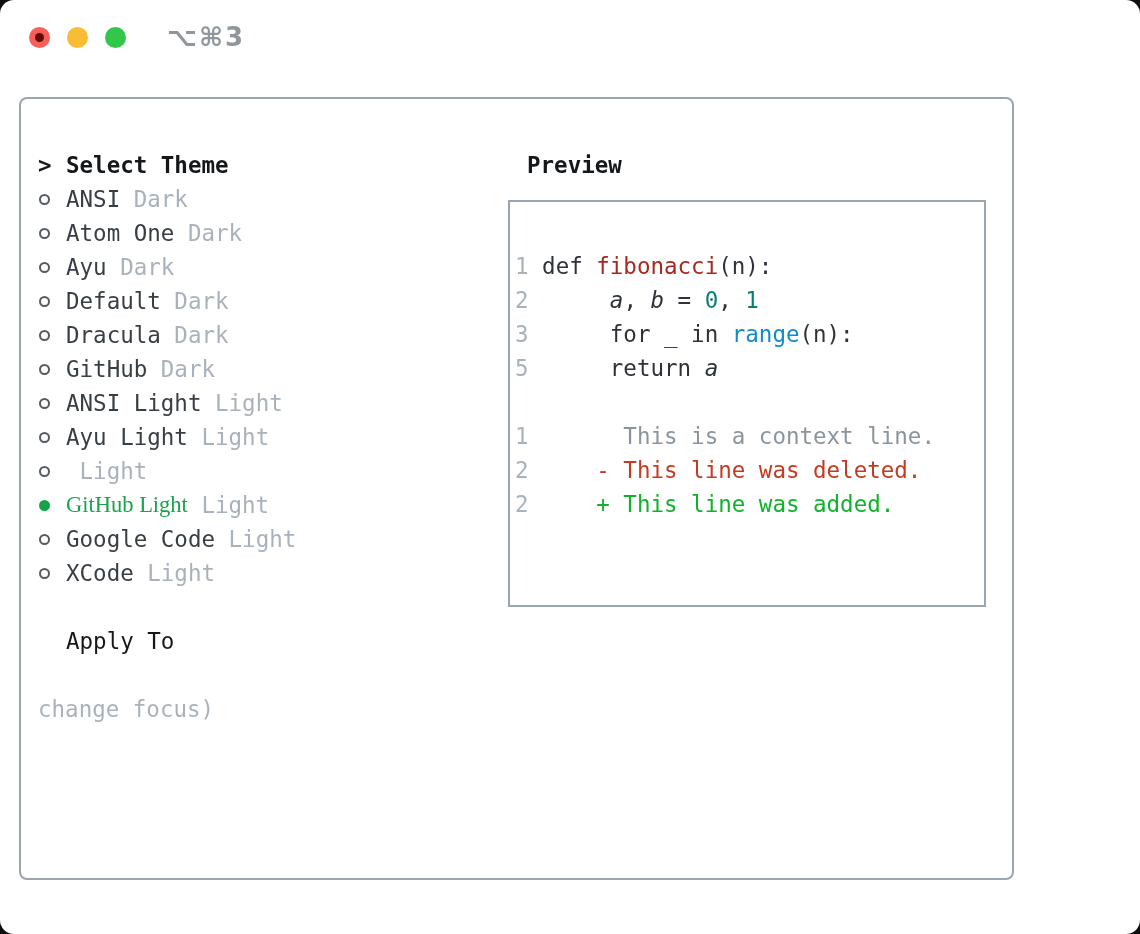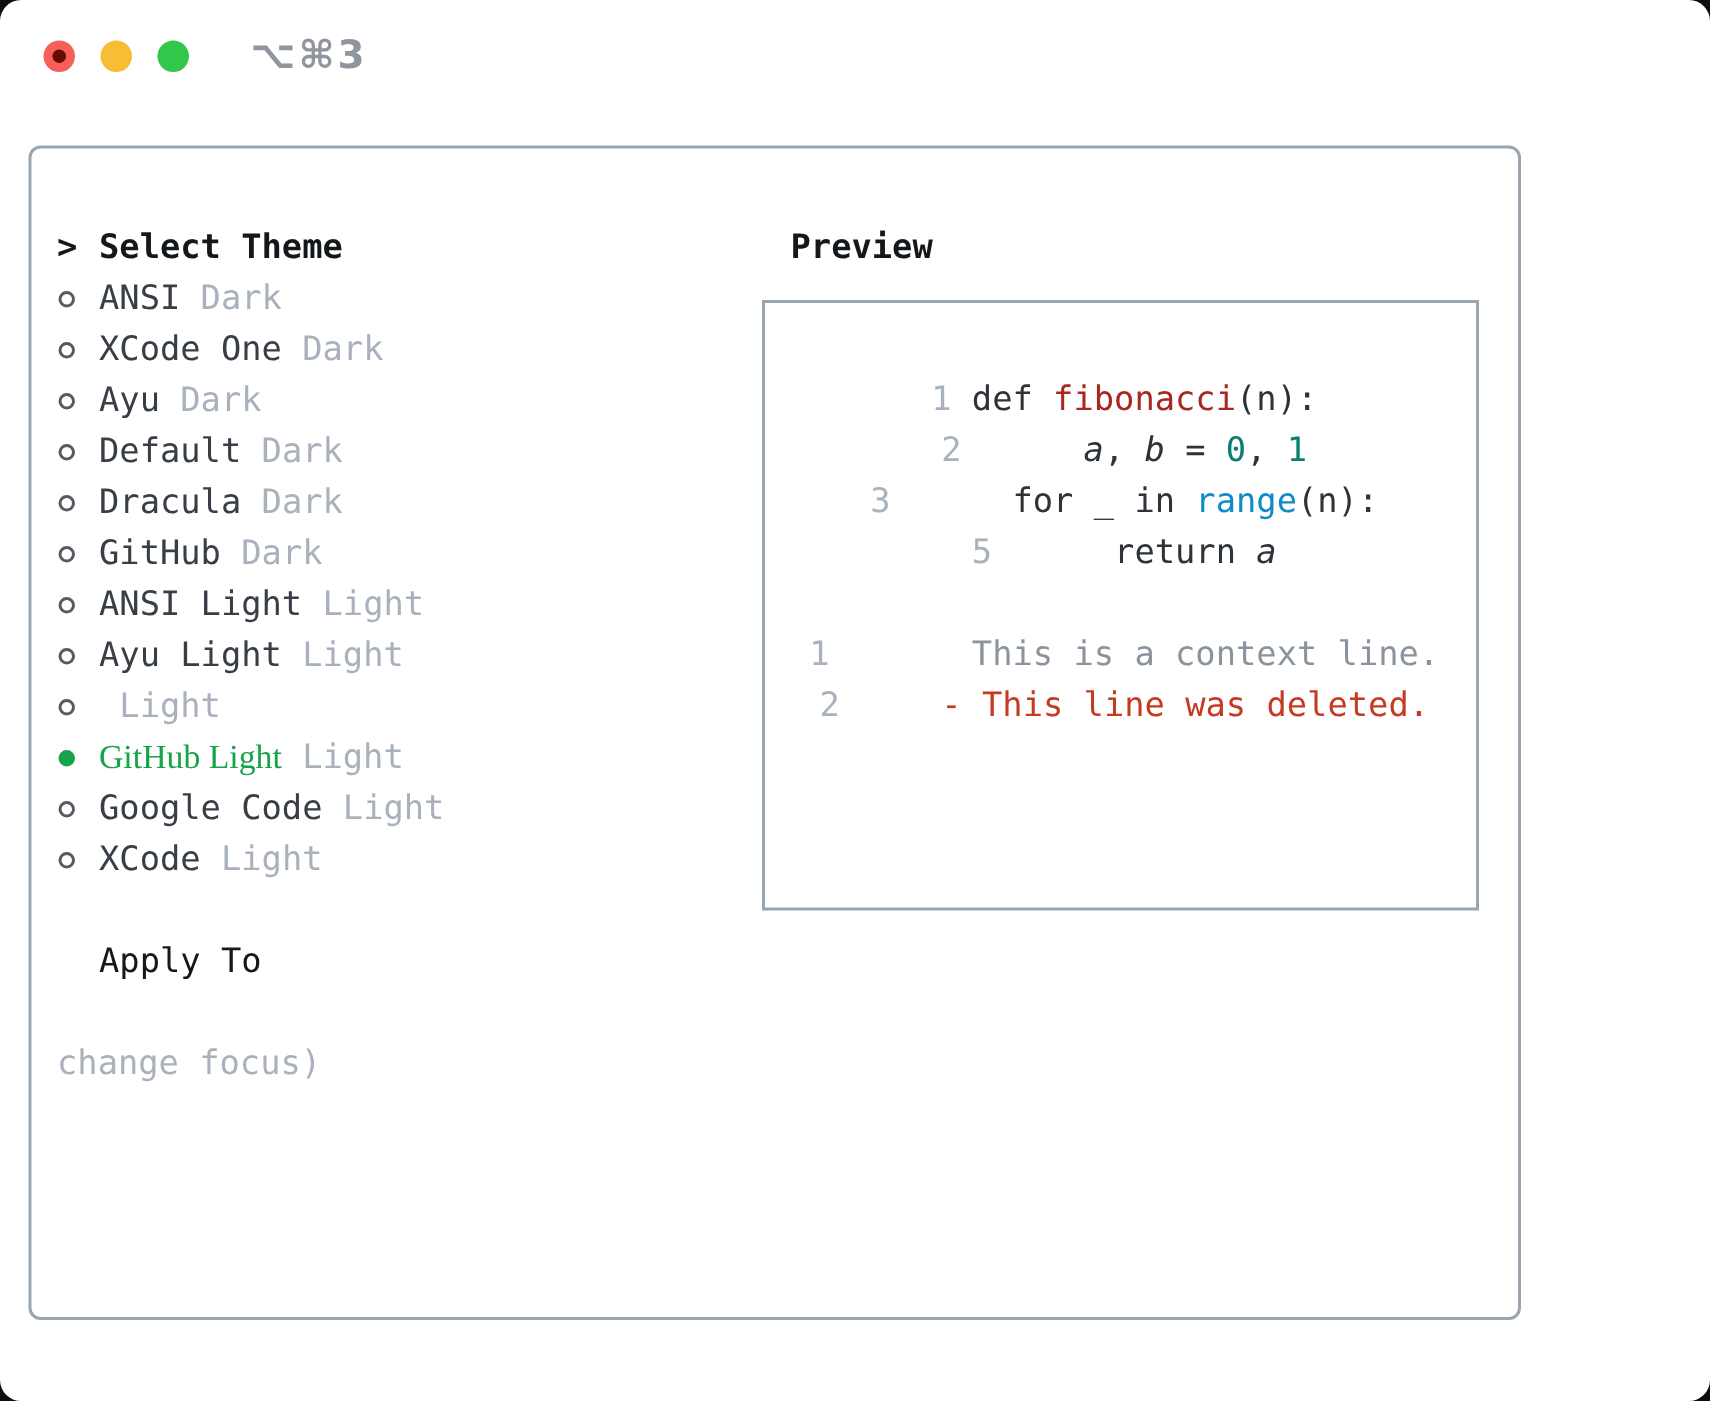--- a/index.html
+++ b/index.html
@@ -35,21 +35,21 @@
   .radio{width:11px;height:11px;border-radius:50%;border:2px solid #555b63;box-sizing:border-box;margin-left:1px;}
   .radio.sel{background:var(--green);border-color:var(--green);}
   .name{color:var(--text);}
   .name.sel{color:var(--green);font-family:Liberation Serif, serif;}
   .variant{color:var(--muted);}
   .hint .row{color:var(--muted);}
   
   .preview-hdr{position:absolute;left:506px;top:49px;}
   .preview-box{position:absolute;left:487px;top:101px;width:474px;height:403px;
     border:2px solid var(--border);background:#fff;}
-  #preview-code{padding:47px 0 0 5px;text-align:center;}
+  #preview-code{padding:47px 0 0 5px;}
   .codeline{height:34px;display:block;white-space:pre;font-size:22.5px;line-height:34px;color:var(--code);}
   .seg.ln{color:var(--lineno);}
   .seg.plain{color:var(--code);}
   .seg.func{color:var(--func-red);}
   .seg.num{color:var(--number-teal);}
   .seg.builtin{color:var(--builtin-blue);}
   .seg.ital{color:var(--code);font-style:italic;}
   .seg.ctx{color:var(--context-gray);}
   .seg.del{color:var(--deleted-red);}
   .seg.add{color:var(--added-green);}
@@ -72,21 +72,21 @@
   <div class="panel">
 
     <div class="left-col">
       <div class="row">
         <span class="marker cursor">&gt;</span>
         <span class="hdr">Select Theme</span>
       </div>
 
       <div id="theme-list">
           <div class="row item"><span class="marker"><span class="radio"></span></span><span class="name">ANSI</span><span class="variant"> Dark</span></div>
-          <div class="row item"><span class="marker"><span class="radio"></span></span><span class="name">XCode One</span><span class="variant"> Dark</span></div>
+          <div class="row item"><span class="marker"><span class="radio"></span></span><span class="name">Atom One</span><span class="variant"> Dark</span></div>
           <div class="row item"><span class="marker"><span class="radio"></span></span><span class="name">Ayu</span><span class="variant"> Dark</span></div>
           <div class="row item"><span class="marker"><span class="radio"></span></span><span class="name">Default</span><span class="variant"> Dark</span></div>
           <div class="row item"><span class="marker"><span class="radio"></span></span><span class="name">Dracula</span><span class="variant"> Dark</span></div>
           <div class="row item"><span class="marker"><span class="radio"></span></span><span class="name">GitHub</span><span class="variant"> Dark</span></div>
           <div class="row item"><span class="marker"><span class="radio"></span></span><span class="name">ANSI Light</span><span class="variant"> Light</span></div>
           <div class="row item"><span class="marker"><span class="radio"></span></span><span class="name">Ayu Light</span><span class="variant"> Light</span></div>
           <div class="row item"><span class="marker"><span class="radio"></span></span><span class="variant"> Light</span></div>
           <div class="row item"><span class="marker"><span class="radio sel"></span></span><span class="name sel">GitHub Light</span><span class="variant"> Light</span></div>
           <div class="row item"><span class="marker"><span class="radio"></span></span><span class="name">Google Code</span><span class="variant"> Light</span></div>
           <div class="row item"><span class="marker"><span class="radio"></span></span><span class="name">XCode</span><span class="variant"> Light</span></div>
@@ -113,17 +113,18 @@
 
     <div class="preview-box">
       <div id="preview-code">
           <div class="codeline"><span class="seg ln">1</span><span class="seg plain"> def </span><span class="seg func">fibonacci</span><span class="seg plain">(n):</span></div>
           <div class="codeline"><span class="seg ln">2</span><span class="seg plain">      </span><span class="seg ital">a</span><span class="seg plain">, </span><span class="seg ital">b</span><span class="seg plain"> = </span><span class="seg num">0</span><span class="seg plain">, </span><span class="seg num">1</span></div>
           <div class="codeline"><span class="seg ln">3</span><span class="seg plain">      for _ in </span><span class="seg builtin">range</span><span class="seg plain">(n):</span></div>
           <div class="codeline"><span class="seg ln">5</span><span class="seg plain">      return </span><span class="seg ital">a</span></div>
           <div class="codeline"></div>
           <div class="codeline"><span class="seg ln">1</span><span class="seg ctx">       This is a context line.</span></div>
           <div class="codeline"><span class="seg ln">2</span><span class="seg del">     - This line was deleted.</span></div>
+          <div class="codeline"><span class="seg ln">2</span><span class="seg add">     + This line was added.</span></div>
         </div>
     </div>
 
   </div>
 </div>
 
 </body></html>

